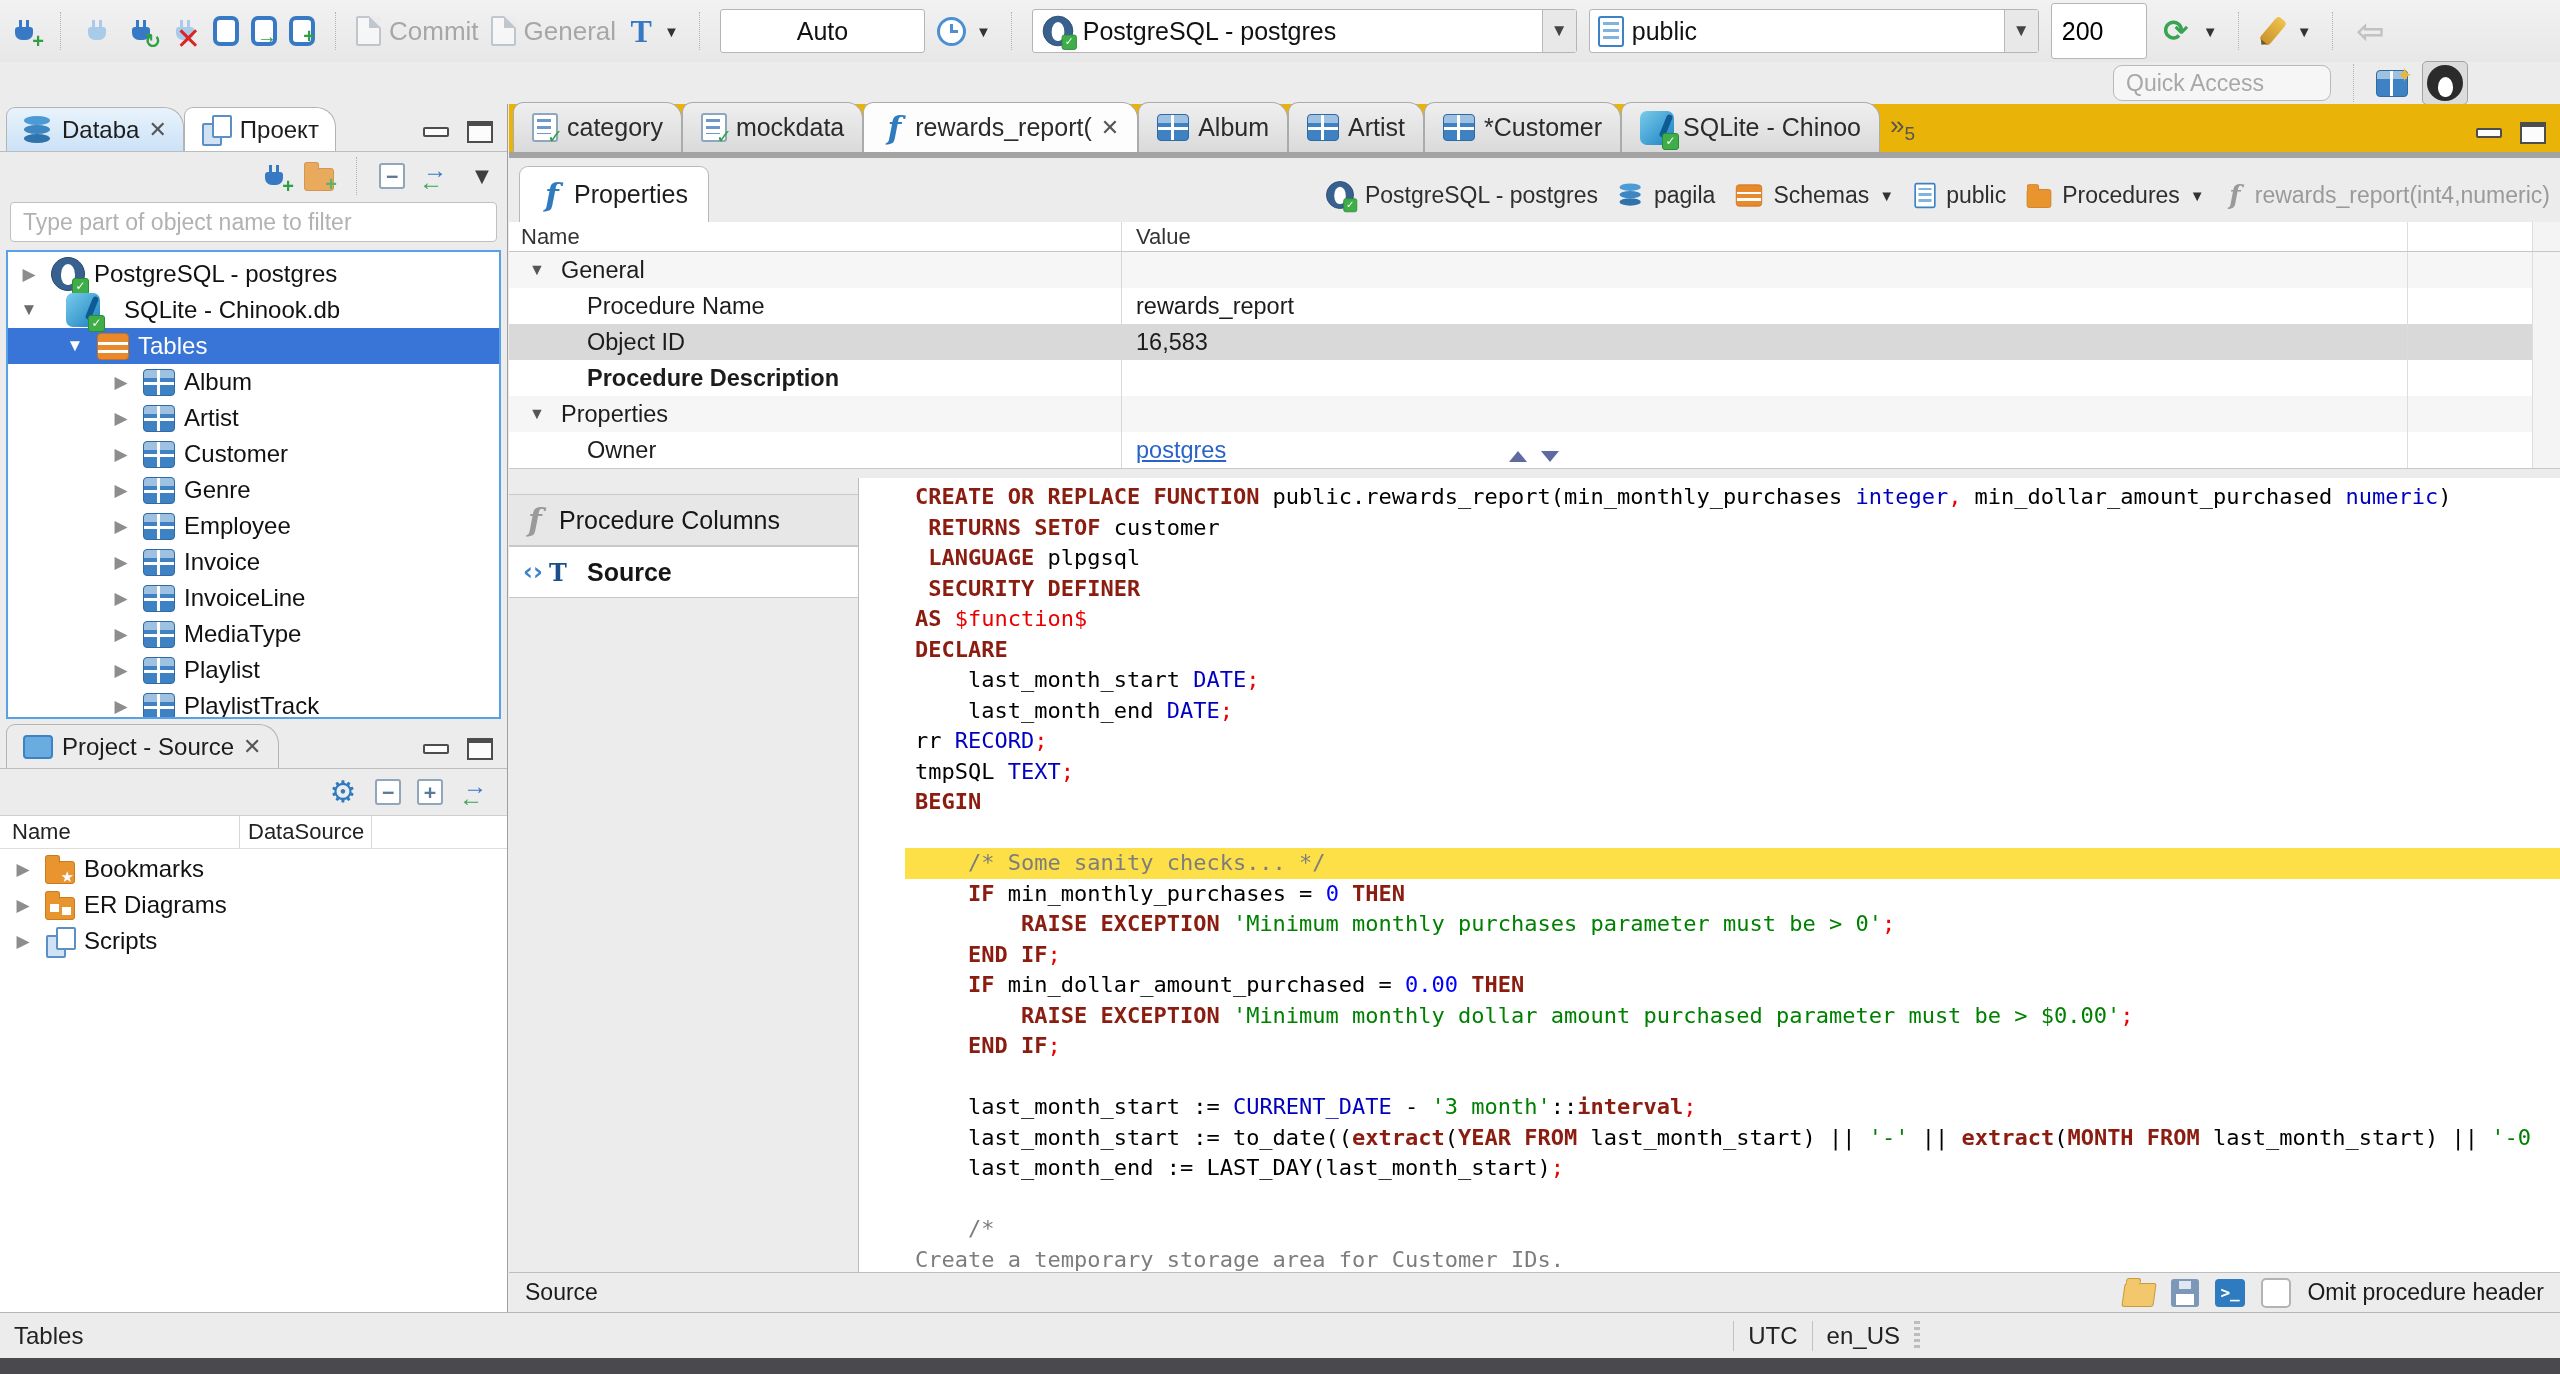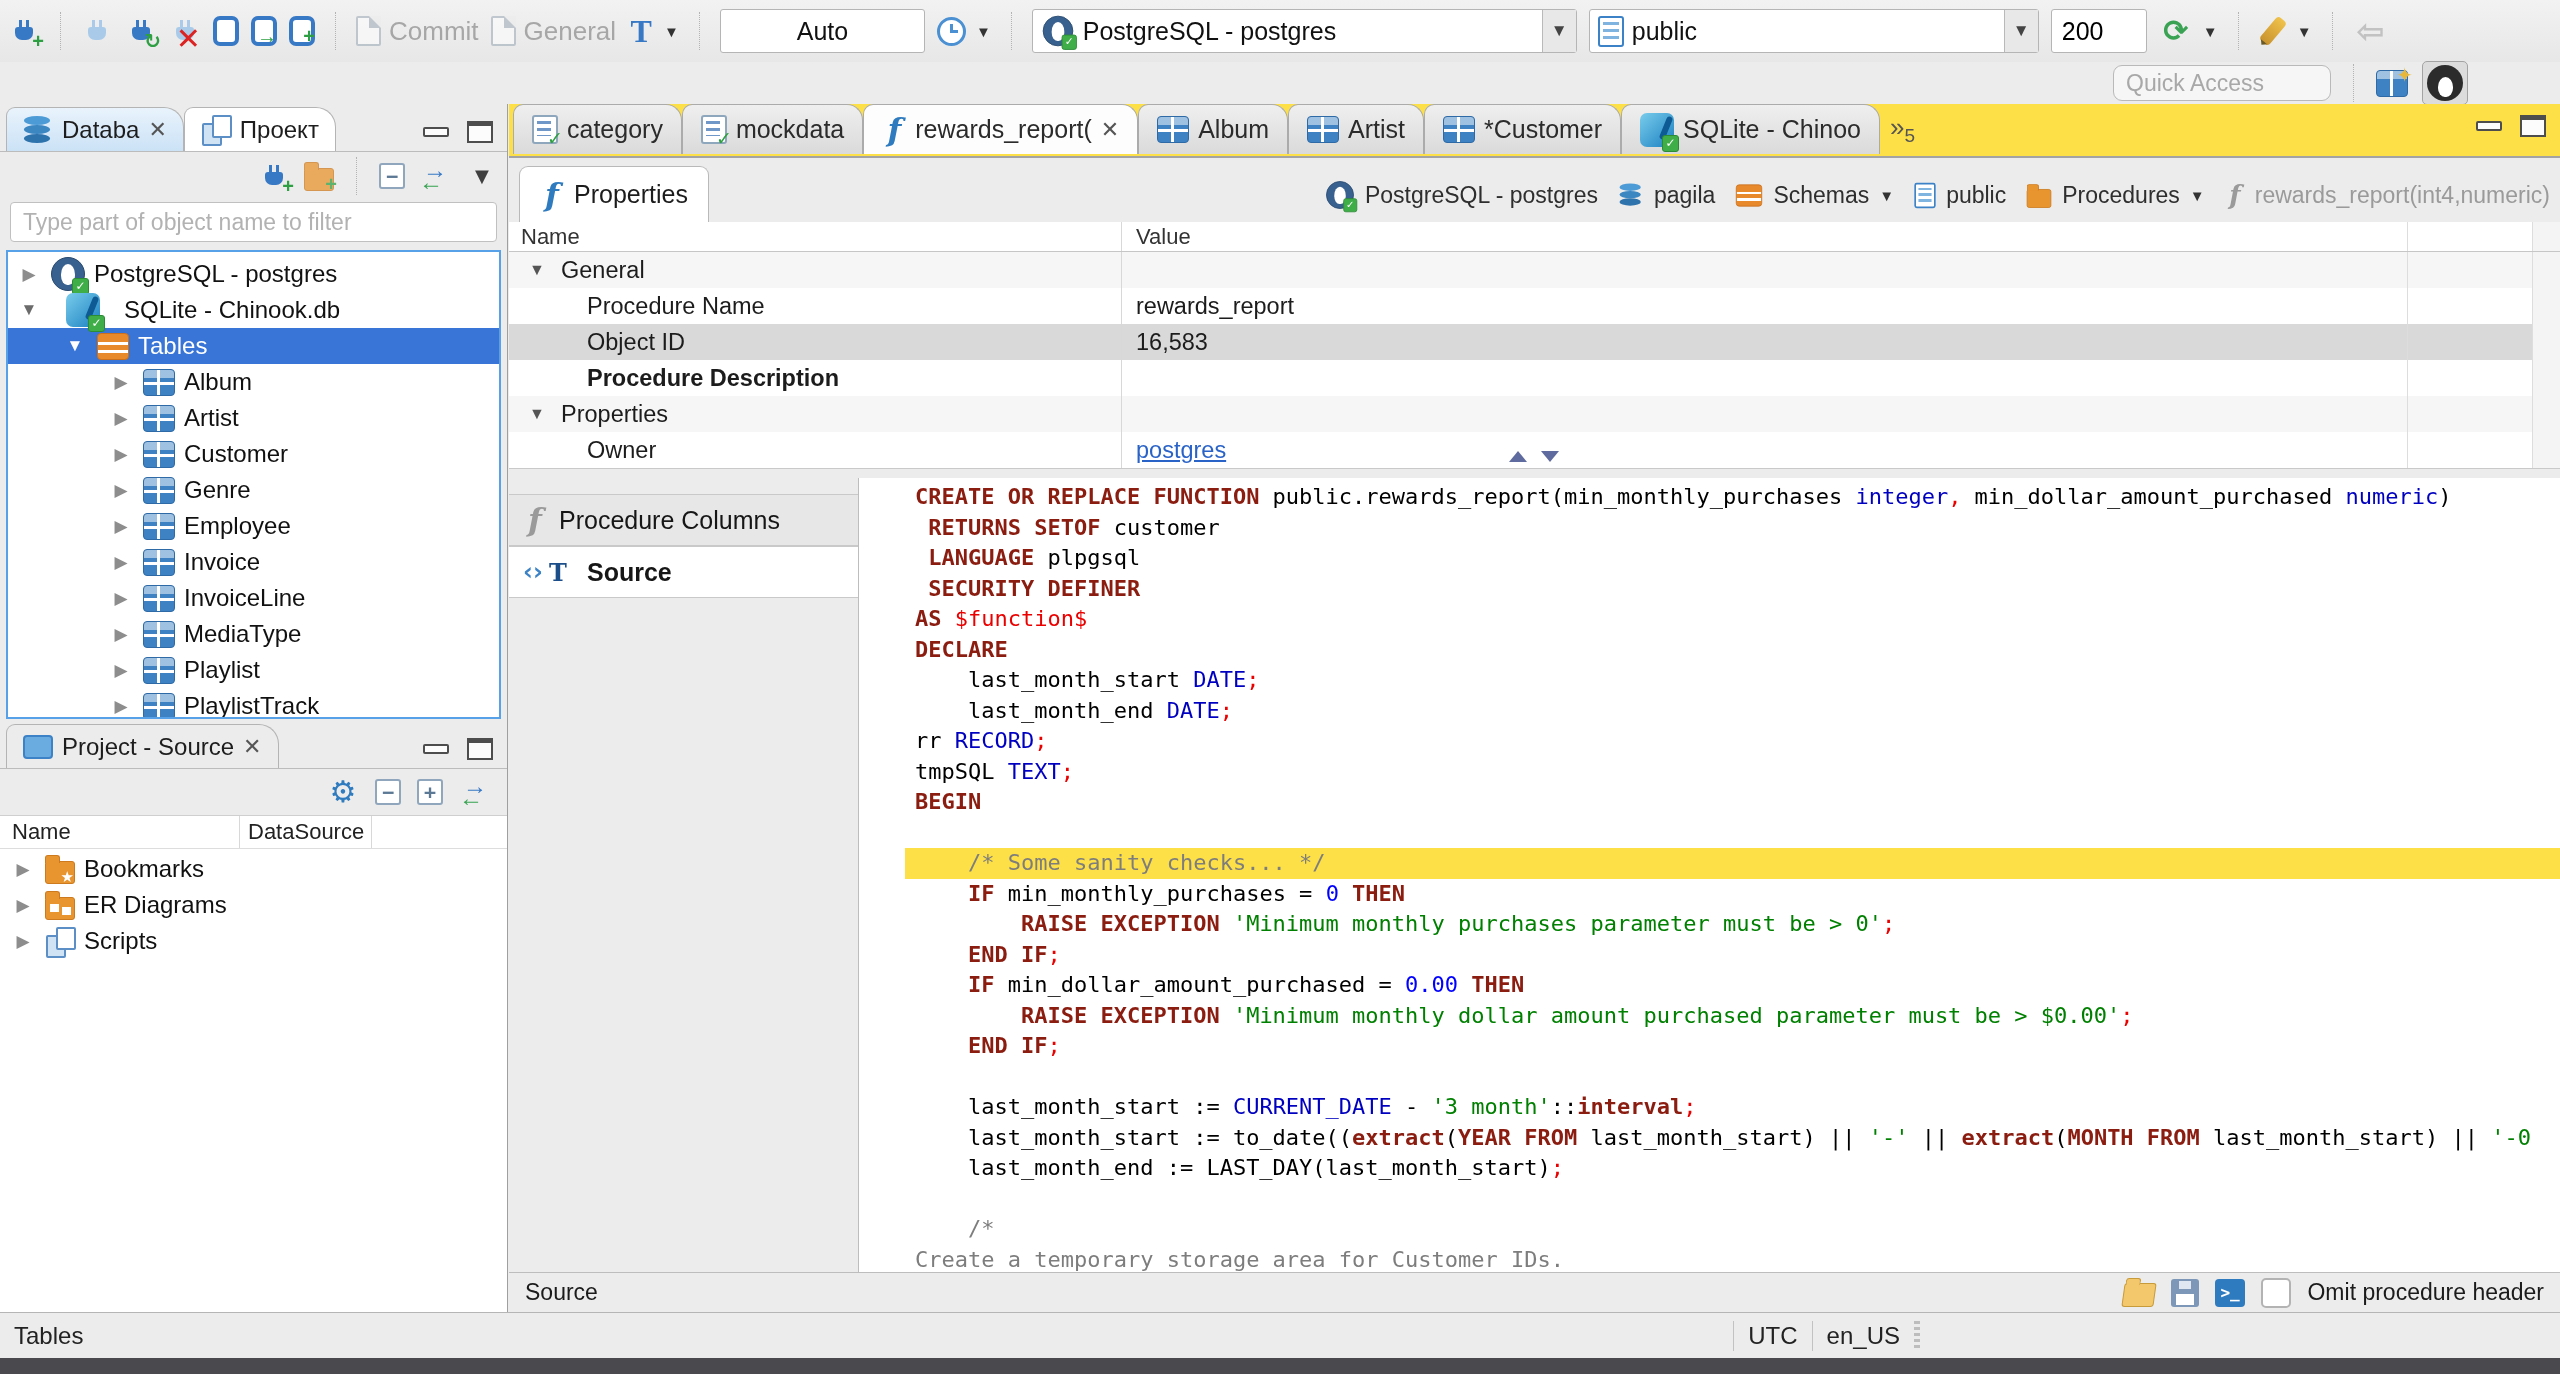--- a/index.html
+++ b/index.html
@@ -118,21 +118,21 @@
 
 .vtabbar2{height:48px;display:flex;align-items:flex-end;border-bottom:1px solid #bcbcbc;padding-left:6px;margin-top:2px}
 #ppanel-toolbar{height:46px;display:flex;align-items:center;justify-content:flex-end;gap:16px;padding-right:12px}
 #phead{height:34px;background:#fff;border-top:1px solid #cfcfcf;border-bottom:1px solid #ddd;display:flex;align-items:center;font-size:22px;color:#222}
 #phead .pc1{width:240px;padding-left:12px;border-right:1px solid #d8d8d8;align-self:stretch;display:flex;align-items:center}
 #phead .pc2{width:132px;padding-left:8px;border-right:1px solid #d8d8d8;align-self:stretch;display:flex;align-items:center}
 #ptree{flex:1;background:#fff;padding-top:2px;overflow:hidden}
 
 
 #main{position:absolute;left:509px;top:104px;right:0;bottom:62px;display:flex;flex-direction:column;background:#ececec}
-#etabbar{height:54px;display:flex;padding-left:4px;border-bottom:2px solid #a3a3a3;background:#fde047}
+#etabbar{height:54px;display:flex;align-items:flex-end;padding-left:4px;border-bottom:6px solid #a3a3a3;background:#eab308}
 .etab{height:50px;display:flex;align-items:center;gap:9px;padding:0 18px;font-size:25px;color:#2b2b2b;border:1px solid #ababab;border-bottom:none;border-radius:10px 16px 0 0;background:linear-gradient(#efefef,#dadada);white-space:nowrap}
 .etab.active{background:#fdfdfd}
 .ovfl{font-size:26px;color:#555;padding:0 10px;align-self:center}
 .ovfl sub{font-size:19px}
 #propsrow{height:64px;display:flex;align-items:flex-end}
 #ptab{height:56px;margin-left:10px;display:flex;align-items:center;gap:10px;padding:0 20px;font-size:25px;background:#fff;border:1px solid #b9b9b9;border-bottom:none;border-radius:9px 9px 0 0}
 #breadcrumb{margin-left:auto;display:flex;align-items:center;gap:18px;padding-right:10px;padding-bottom:10px;font-size:23px;color:#2e2e2e;white-space:nowrap}
 .bc{display:flex;align-items:center;gap:8px}
 .bc.muted{color:#9a9a9a}
 #grid{background:#fff}
@@ -226,21 +226,21 @@
   <div class="combo" style="width:545px">
     <span class="ic ic-pg badge" style="margin:0 8px;transform:scale(.9)"></span>
     <span style="flex:1">PostgreSQL - postgres</span>
     <span class="dd">▼</span>
   </div>
   <div class="combo" style="width:450px">
     <span class="ic ic-schema" style="margin:0 8px"></span>
     <span style="flex:1">public</span>
     <span class="dd">▼</span>
   </div>
-  <input style="width: 96px; height: 44px; border: 1px solid rgb(181, 181, 181); border-radius: 3px; font-size: 25px; padding: 0px 10px;" value="200">
+  <input style="width: 96px; height: 56px; border: 1px solid rgb(181, 181, 181); border-radius: 3px; font-size: 25px; padding: 0px 10px;" value="200">
   <span class="tbtn">
     <span class="ic ic-sync"></span>
     <span class="dda">▼</span>
   </span>
   <span class="sep"></span>
   <span class="tbtn">
     <span class="ic ic-pen"></span>
     <span class="dda">▼</span>
   </span>
   <span class="sep"></span>

